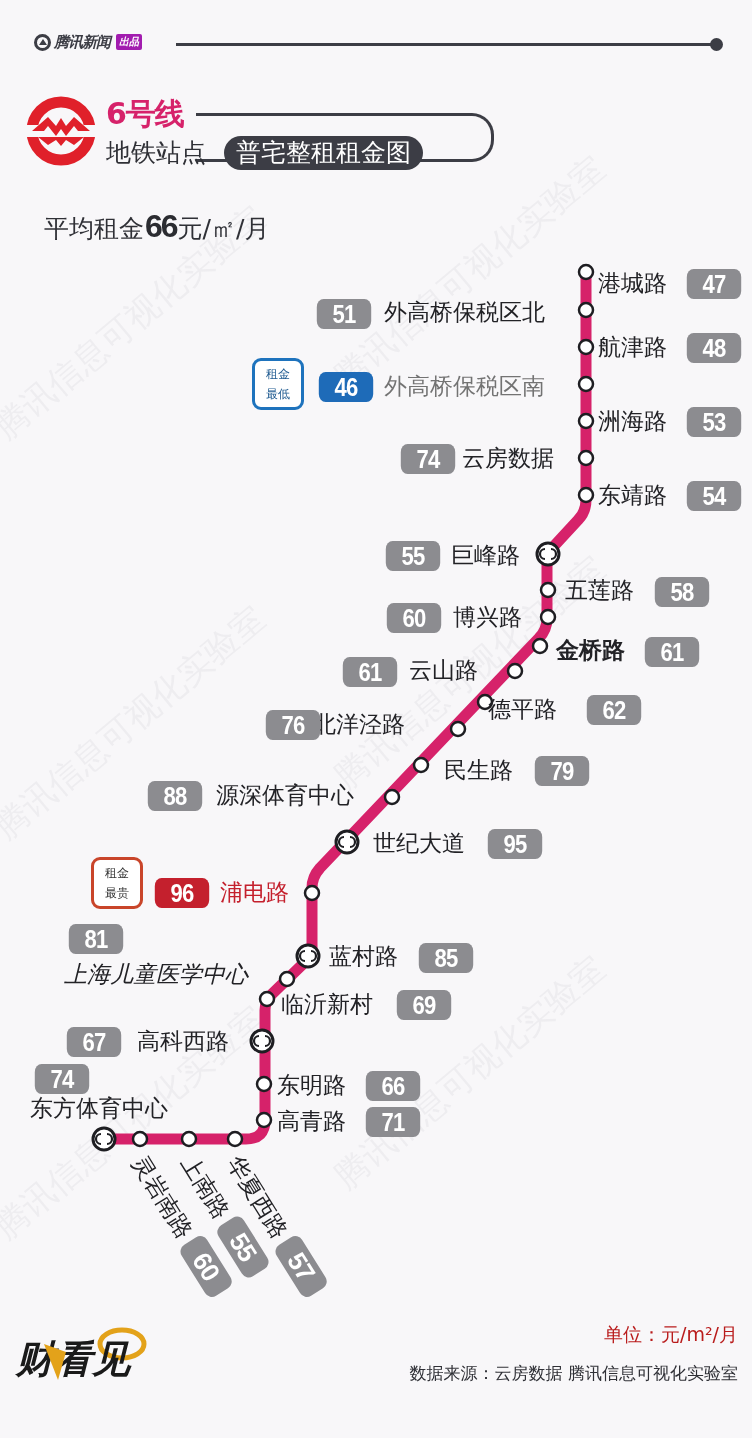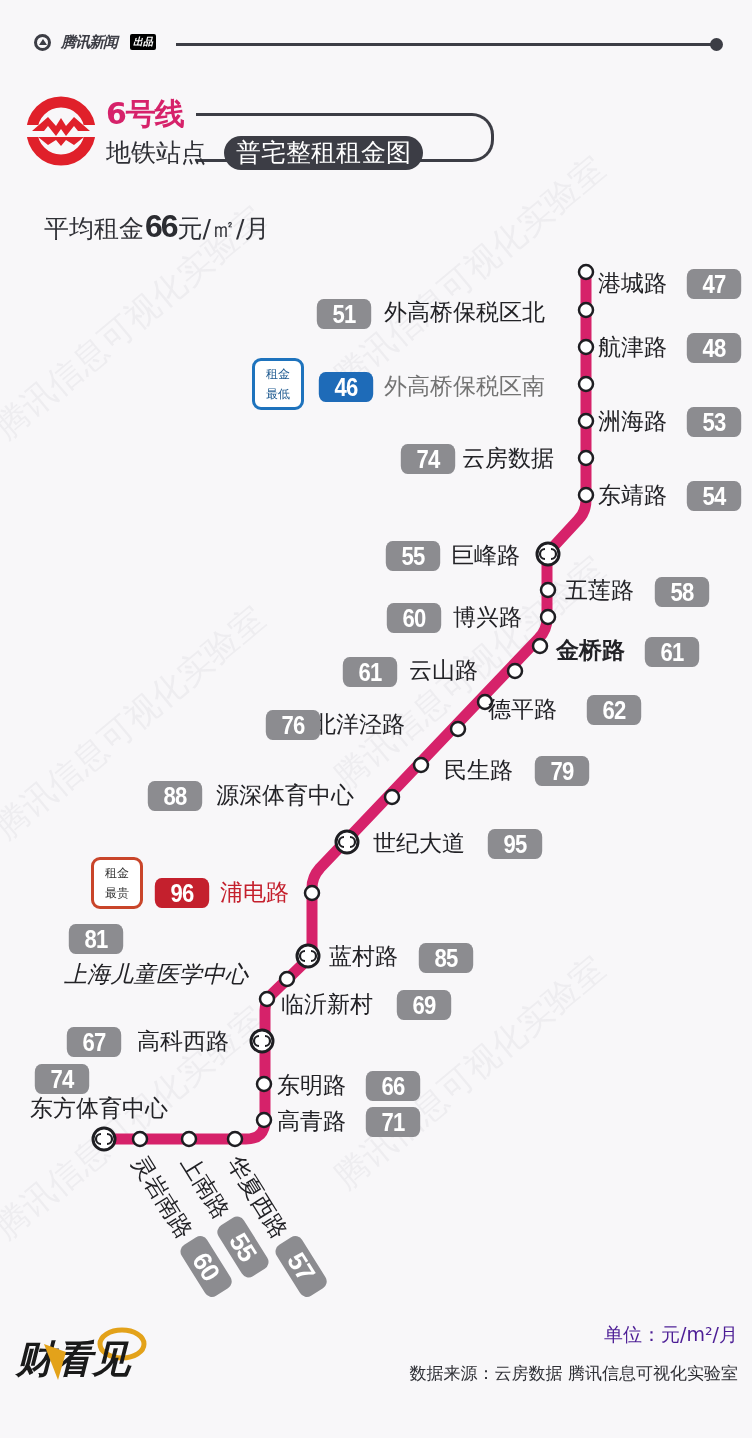--- a/index.html
+++ b/index.html
@@ -2,24 +2,24 @@
 <html><head>
 <meta charset="utf-8">
 <style>
   * { box-sizing: border-box; margin: 0; padding: 0; }
   html, body { width: 752px; height: 1438px; background: #f8f7f9; overflow: hidden; }
   body { position: relative; font-family: "DejaVu Sans", "Liberation Sans", sans-serif; color: #2a2a2e; }
 
   .abs { position: absolute; }
 
   
-  .brand { left: 34px; top: 31px; height: 22px; display: flex; align-items: center; gap: 10px; font-size: 15px; font-weight: bold; font-style: italic; color: #3c3d45; letter-spacing: -1px; }
+  .brand { left: 34px; top: 31px; height: 22px; display: flex; align-items: center; gap: 3px; font-size: 15px; font-weight: bold; font-style: italic; color: #3c3d45; letter-spacing: -1px; }
   .brand-logo { width: 17px; height: 17px; border: 3px solid #3c3d45; border-radius: 50%; position: relative; }
   .brand-logo::after { content: ""; position: absolute; left: 2px; top: 2px; width: 0; height: 0; border-left: 4px solid transparent; border-right: 4px solid transparent; border-bottom: 6px solid #3c3d45; }
-  .brand-tag { background: #000000; color: #fff; font-size: 10px; padding: 1px 3px; margin-left: 3px; border-radius: 2px; letter-spacing: 0; }
+  .brand-tag { background: #a21caf; color: #fff; font-size: 10px; padding: 1px 3px; margin-left: 3px; border-radius: 2px; letter-spacing: 0; }
   .header-rule { left: 176px; top: 43px; width: 538px; height: 3px; background: #3c3d45; }
   .header-dot { left: 710px; top: 38px; width: 13px; height: 13px; border-radius: 50%; background: #3c3d45; }
 
   .metro-logo { left: 26px; top: 96px; width: 70px; height: 70px; }
   .line-title { left: 106px; top: 97px; font-size: 30px; font-weight: bold; color: #d6226a; line-height: 34px; letter-spacing: -1px; }
   .subtitle { left: 106px; top: 137px; font-size: 25px; color: #2f3036; line-height: 32px; }
   .title-pill { left: 224px; top: 136px; height: 34px; padding: 0 12px; background: #3c3d45; color: #fff; border-radius: 17px; font-size: 25px; line-height: 34px; }
   .title-bracket { left: 196px; top: 113px; width: 298px; height: 49px; border: 3px solid #3c3d45; border-left: none; border-radius: 0 22px 22px 0; }
 
   .avg { left: 44px; top: 208px; font-size: 25px; color: #2f3036; display: flex; align-items: baseline; }
@@ -38,21 +38,21 @@
   .callout { position: absolute; width: 52px; height: 52px; border: 3px solid; border-radius: 9px; font-size: 12px; line-height: 20px; text-align: center; padding-top: 3px; background: #fff; }
   .callout.low { border-color: #1e73bd; color: #1e5a90; }
   .callout.high { border-color: #c9452a; color: #333; }
 
   .rot { position: absolute; transform-origin: 0 0; transform: rotate(58deg); display: flex; align-items: center; gap: 6px; }
   .rot .st-label, .rot .badge { position: static; }
   .rot .badge { transform: none; width: 60px; }
 
   
   .footer-logo { left: 14px; top: 1324px; width: 135px; height: 58px; }
-  .unit { right: 14px; top: 1322px; font-size: 19px; color: #4c1d95; }
+  .unit { right: 14px; top: 1322px; font-size: 19px; color: #b91c1c; }
   .source { right: 14px; top: 1362px; font-size: 17px; color: #2f3036; }
 
   .watermark { position: absolute; font-size: 34px; color: rgba(60,60,70,0.05); transform: rotate(-40deg); white-space: nowrap; pointer-events: none; }
 </style>
 </head>
 <body>
 
 <div class="watermark" style="left:-40px;top:300px;">腾讯信息可视化实验室</div>
 <div class="watermark" style="left:300px;top:250px;">腾讯信息可视化实验室</div>
 <div class="watermark" style="left:-40px;top:700px;">腾讯信息可视化实验室</div>

